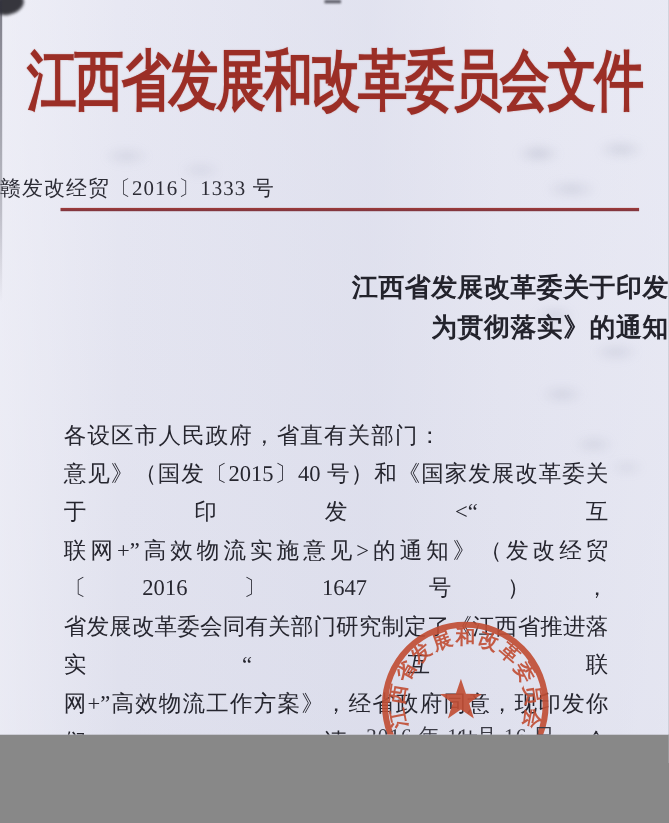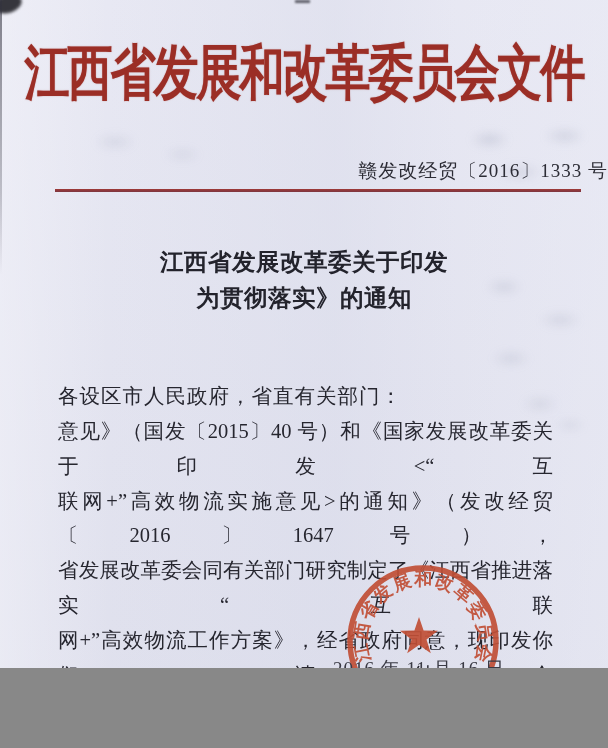--- a/index.html
+++ b/index.html
@@ -58,32 +58,32 @@
     text-align:center;
     font-size:45px;line-height:1;font-weight:bold;
     letter-spacing:-2px;
     color:#9b2e26;
     transform:scaleY(1.33);transform-origin:center top;
     text-shadow:0 0 1px rgba(155,46,38,.55);
     white-space:nowrap;
   }
   .doc-number{
     position:absolute;left:0;top:158px;width:100%;
-    text-align:right;
+    text-align:left;
     font-size:19px;color:#2c2c35;letter-spacing:1px;
     white-space:nowrap;
   }
   .red-rule{
     position:absolute;left:55px;top:189px;width:526px;height:2.5px;
     background:linear-gradient(180deg,#a03a38,#7c3640);
   }
   
   .title-block{
     position:absolute;left:0;top:244px;width:100%;
-    text-align:center;color:#23232c;
+    text-align:right;color:#23232c;
     font-weight:bold;font-size:23.5px;line-height:36px;
     letter-spacing:.5px;
   }
   
   .salutation{
     position:absolute;left:58px;top:382px;
     font-size:20.5px;color:#26262f;letter-spacing:1px;white-space:nowrap;
   }
   .body-block{
     position:absolute;left:58px;top:414px;width:495px;

